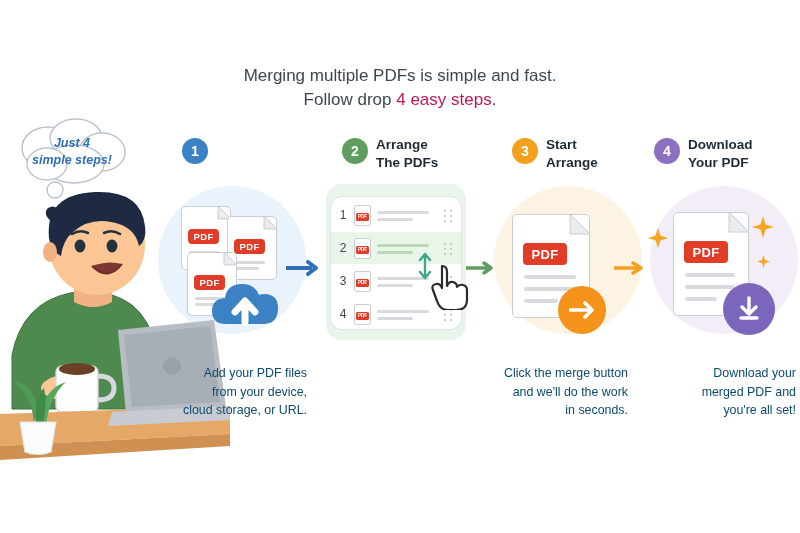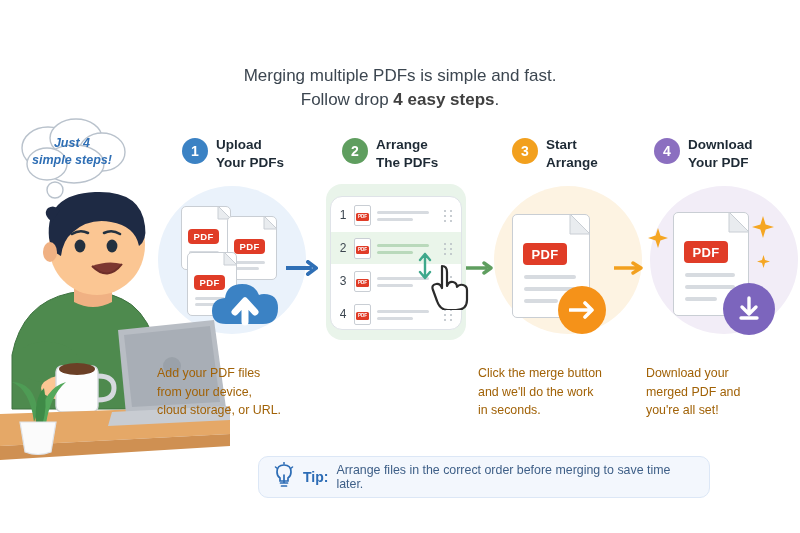--- a/index.html
+++ b/index.html
@@ -11,21 +11,21 @@
   }
   .stage{position:absolute;inset:0;}
 
   
   .title{
     position:absolute;top:8px;left:0;width:800px;text-align:center;
     font-size:42px;font-weight:bold;color:#12284c;letter-spacing:-0.5px;
   }
   .sub1{position:absolute;top:66px;left:0;width:800px;text-align:center;font-size:17px;color:#3c4650;}
   .sub2{position:absolute;top:90px;left:0;width:800px;text-align:center;font-size:17px;color:#3c4650;}
-  .sub2 .hl{color:#404040;font-weight:bold;}
+  .sub2 .hl{color:#be185d;font-weight:normal;}
 
   
   .tint{position:absolute;border-radius:50%;}
   .tint1{left:158px;top:186px;width:148px;height:148px;background:#eaf2fb;}
   .tint3{left:494px;top:186px;width:148px;height:148px;background:#fdf3e2;}
   .tint4{left:650px;top:186px;width:148px;height:148px;background:#f2edf7;}
   .tint2{position:absolute;left:326px;top:184px;width:140px;height:156px;border-radius:16px;background:#e9f4ea;}
 
   
   .step-head{position:absolute;display:flex;align-items:flex-start;gap:8px;}
@@ -40,21 +40,21 @@
   .b3{background:#f2a01e;}
   .b4{background:#8b6fc0;}
   .step-label{font-size:13.5px;font-weight:bold;color:#1e2a35;line-height:1.35;white-space:nowrap;}
 
   .sh1{left:182px;top:136px;}
   .sh2{left:342px;top:136px;}
   .sh3{left:512px;top:136px;}
   .sh4{left:654px;top:136px;}
 
   
-  .cap{position:absolute;width:150px;text-align:left;font-size:12.4px;line-height:1.5;color:#a16207;}
+  .cap{position:absolute;width:150px;text-align:right;font-size:12.4px;line-height:1.5;color:#0c4a6e;}
   .cap1{left:157px;top:364px;}
   .cap2{left:321px;top:364px;}
   .cap3{left:478px;top:364px;}
   .cap4{left:646px;top:364px;}
 
   
   .arrow{position:absolute;height:20px;display:flex;align-items:center;}
   .arrow svg{display:block;}
   .a1{left:286px;top:258px;}
   .a2{left:466px;top:258px;}
@@ -189,24 +189,20 @@
 
       <path d="M34 252 q-4 -32 -22 -40 q22 0 26 30 Z" fill="#4e9c55"></path>
       <path d="M38 252 q6 -34 28 -40 q-16 14 -20 42 Z" fill="#53a85b"></path>
       <path d="M36 254 q-2 -26 8 -36 q4 18 -2 38 Z" fill="#3f8a47"></path>
       <path d="M20 252 h36 l-5 30 q-13 5 -26 0 Z" fill="#fbfbfb" stroke="#dfe3e8" stroke-width="1.2"></path>
     </svg>
   </div>
 
   <div class="step-head sh1">
     <div class="badge b1">1</div>
-    <div class="step-label">
-      <span>Upload</span><br>
-      <span>Your PDFs</span>
-    </div>
   </div>
 
   <div class="doc" style="left:181px;top:206px;width:50px;height:64px;">
     <svg width="50" height="64" style="position:absolute;left:-1px;top:-1px;">
         <path d="M37 0 L50 13 L37 13 Z" fill="#e9ecef" stroke="#c9ced4" stroke-width="1"></path>
       </svg>
     <div class="pdfchip" style="left:6px;top:22px;width:31px;height:15px;font-size:9.5px;">PDF</div>
     <div class="line" style="left:7px;top:44px;width:30px;height:2.6px;"></div>
     <div class="line" style="left:7px;top:50px;width:24px;height:2.6px;"></div>
   </div>
@@ -404,25 +400,14 @@
     <span>Download your</span><br>
     <span>merged PDF and</span><br>
     <span>you're all set!</span>
   </div>
   <div class="cap cap3">
     <span>Click the merge button</span><br>
     <span>and we'll do the work</span><br>
     <span>in seconds.</span>
   </div>
 
-  <div class="tipbar">
-    <span>
-      <svg width="22" height="26" viewBox="0 0 22 26">
-        <path d="M11 3 q7 0 7 7 q0 4 -3 6 v3 h-8 v-3 q-3 -2 -3 -6 q0 -7 7 -7 Z" fill="none" stroke="#2c6cb5" stroke-width="1.7"></path>
-        <path d="M7.5 21 h7 M8.5 24 h5 M11 13 v7" stroke="#2c6cb5" stroke-width="1.7" stroke-linecap="round" fill="none"></path>
-        <path d="M11 0.5 V2 M2.5 5 l1.2 1 M19.5 5 l-1.2 1" stroke="#2c6cb5" stroke-width="1.5" stroke-linecap="round"></path>
-      </svg>
-    </span>
-    <span class="tip-label">Tip:</span>
-    <span class="tip-text">Arrange files in the correct order before merging to save time later.</span>
-  </div>
 
 </div>
 
 </body></html>

